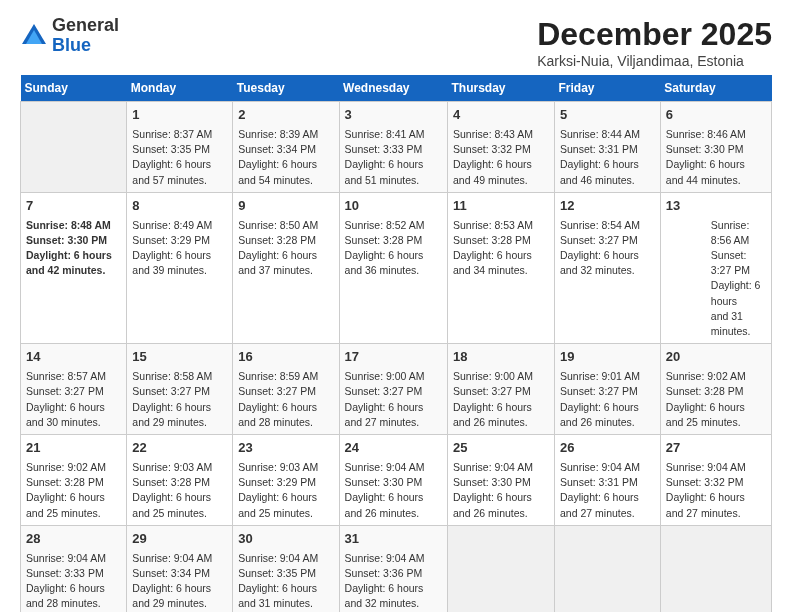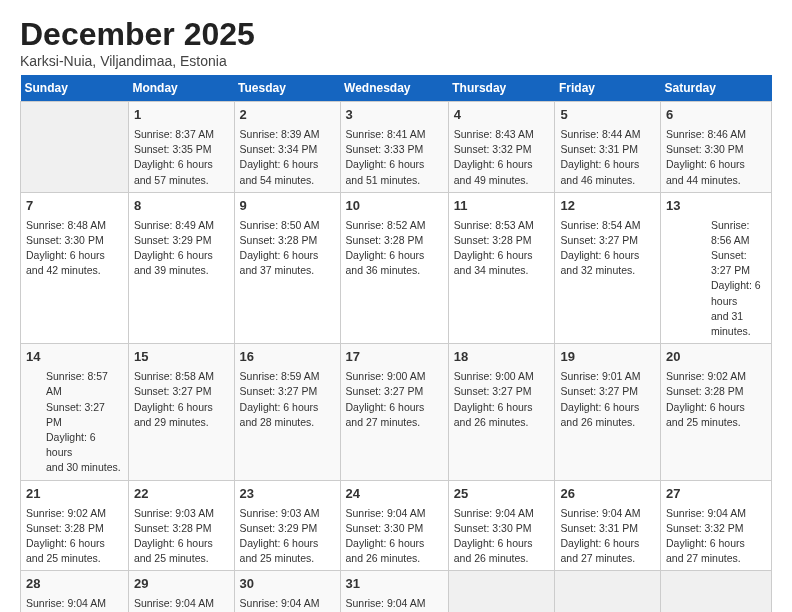--- a/index.html
+++ b/index.html
@@ -89,20 +89,30 @@
       background-color: #fff;
     }
     tbody tr td.empty {
       background-color: #f0f0f0;
     }
   </style>
 </head>
 <body>
 
 <div class="header-area">
+  <div class="logo">
+    <svg class="logo-icon" viewBox="0 0 28 28">
+      <polygon points="14,2 26,22 2,22" fill="#1565c0"></polygon>
+      <polygon points="14,8 22,22 6,22" fill="#42a5f5"></polygon>
+    </svg>
+    <div>
+      <span class="logo-text-general">General</span><br>
+      <span class="logo-text-blue">Blue</span>
+    </div>
+  </div>
   <div class="title-area">
     <div class="month-title">December 2025</div>
     <div class="location-title">Karksi-Nuia, Viljandimaa, Estonia</div>
   </div>
 </div>
 
 <table>
   <thead>
     <tr id="header-row">
     <th>Sunday</th>
@@ -156,21 +166,21 @@
           <span class="day-num">6</span>
           <div class="day-info" style="white-space: pre-line;">Sunrise: 8:46 AM
 Sunset: 3:30 PM
 Daylight: 6 hours
 and 44 minutes.</div>
         </td>
       </tr>
       <tr>
         <td>
           <span class="day-num">7</span>
-          <div class="day-info" style="white-space: pre-line;">Sunrise: 8:48 AM
+          <div class="day-info" style="white-space: pre-line; font-weight: bold;">Sunrise: 8:48 AM
 Sunset: 3:30 PM
 Daylight: 6 hours
 and 42 minutes.</div>
         </td>
         <td>
           <span class="day-num">8</span>
           <div class="day-info" style="white-space: pre-line;">Sunrise: 8:49 AM
 Sunset: 3:29 PM
 Daylight: 6 hours
 and 39 minutes.</div>
@@ -207,21 +217,21 @@
           <span class="day-num">13</span>
           <div class="day-info" style="white-space: pre-line; margin-left: 45px;">Sunrise: 8:56 AM
 Sunset: 3:27 PM
 Daylight: 6 hours
 and 31 minutes.</div>
         </td>
       </tr>
       <tr>
         <td>
           <span class="day-num">14</span>
-          <div class="day-info" style="white-space: pre-line; margin-left: 20px;">Sunrise: 8:57 AM
+          <div class="day-info" style="white-space: pre-line;">Sunrise: 8:57 AM
 Sunset: 3:27 PM
 Daylight: 6 hours
 and 30 minutes.</div>
         </td>
         <td>
           <span class="day-num">15</span>
           <div class="day-info" style="white-space: pre-line;">Sunrise: 8:58 AM
 Sunset: 3:27 PM
 Daylight: 6 hours
 and 29 minutes.</div>

